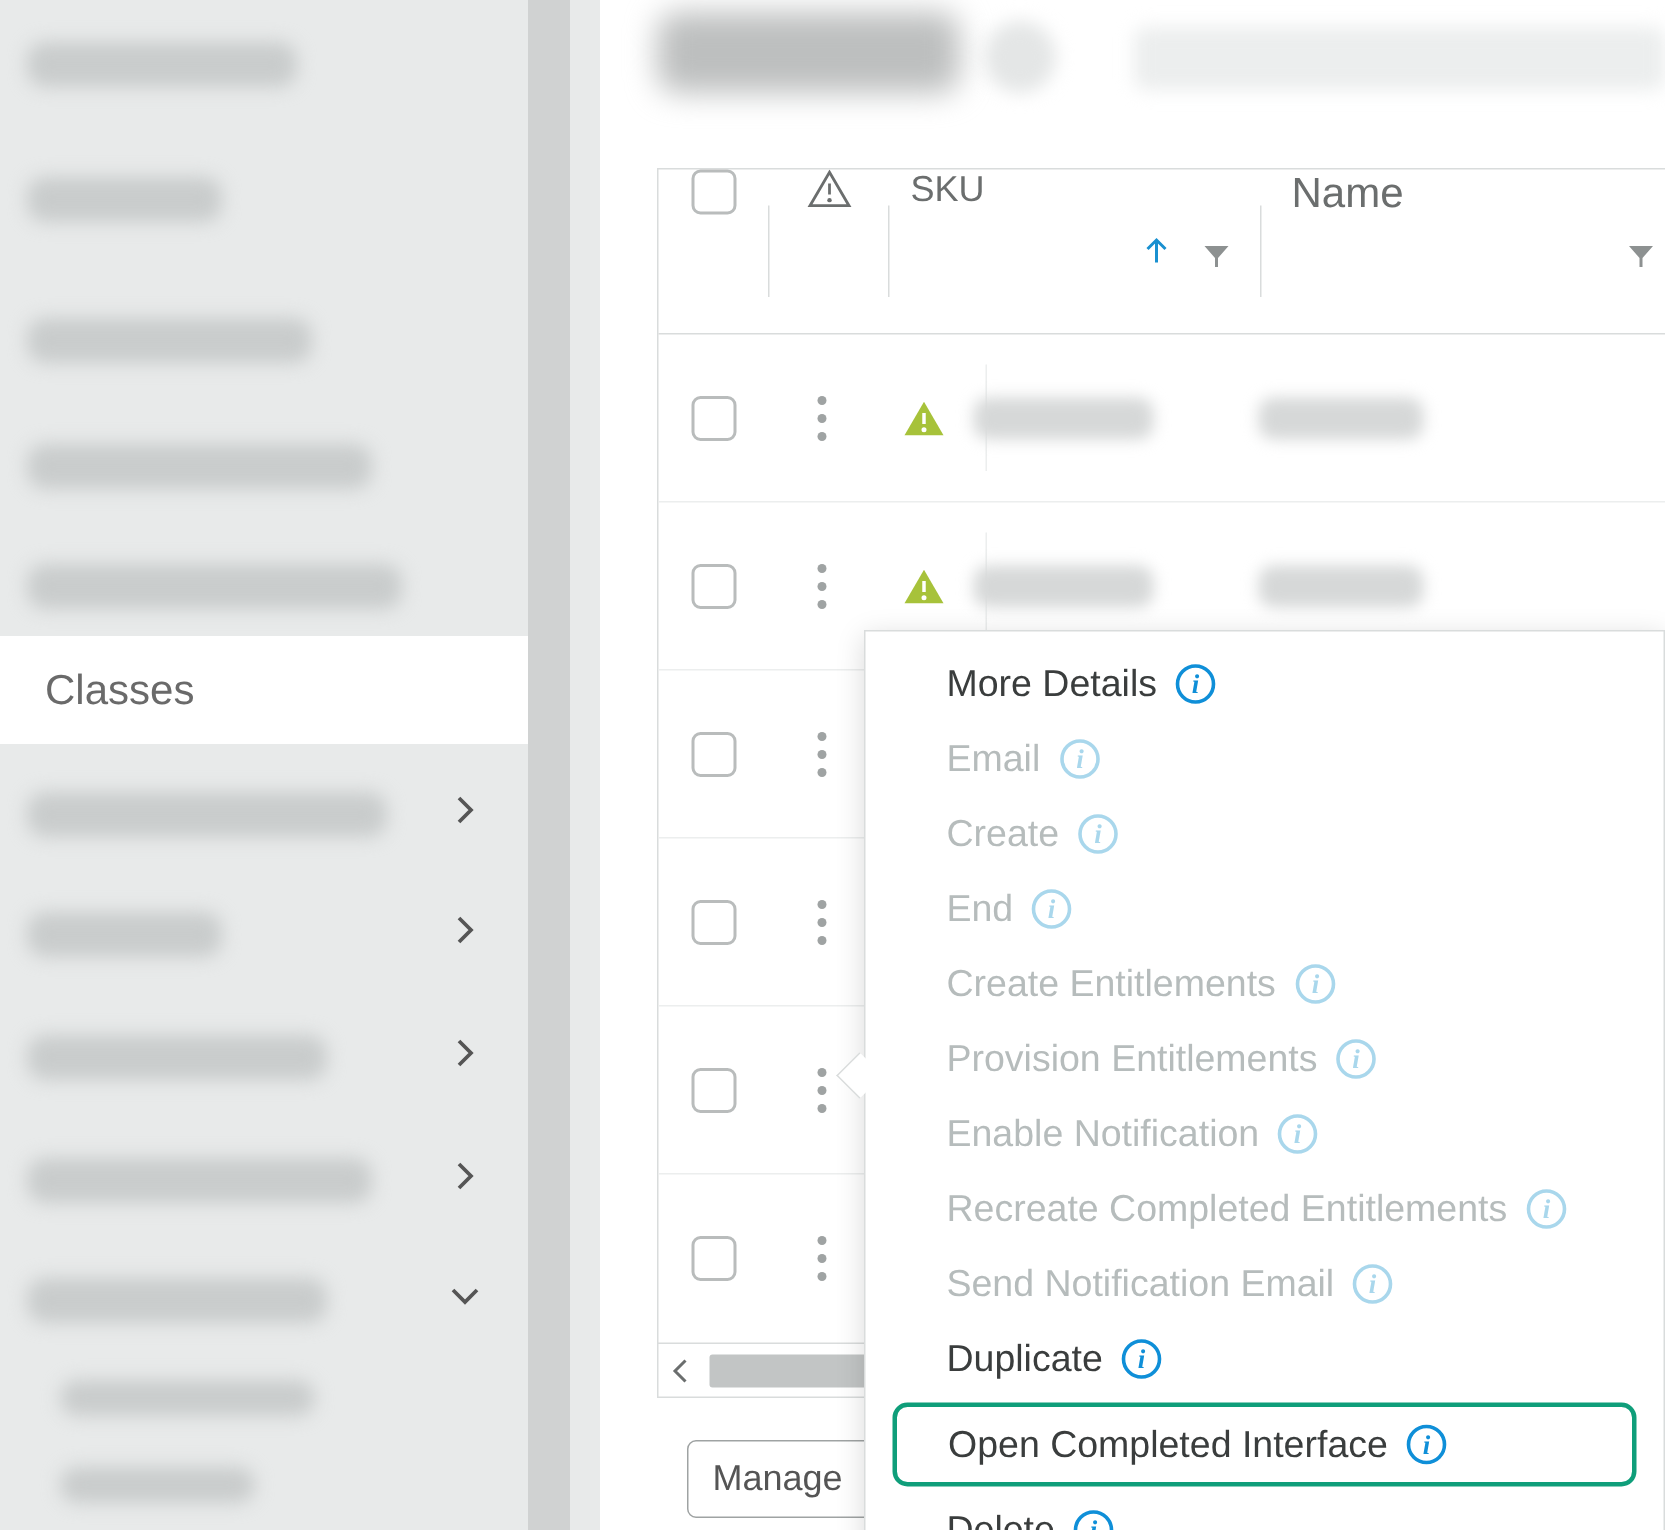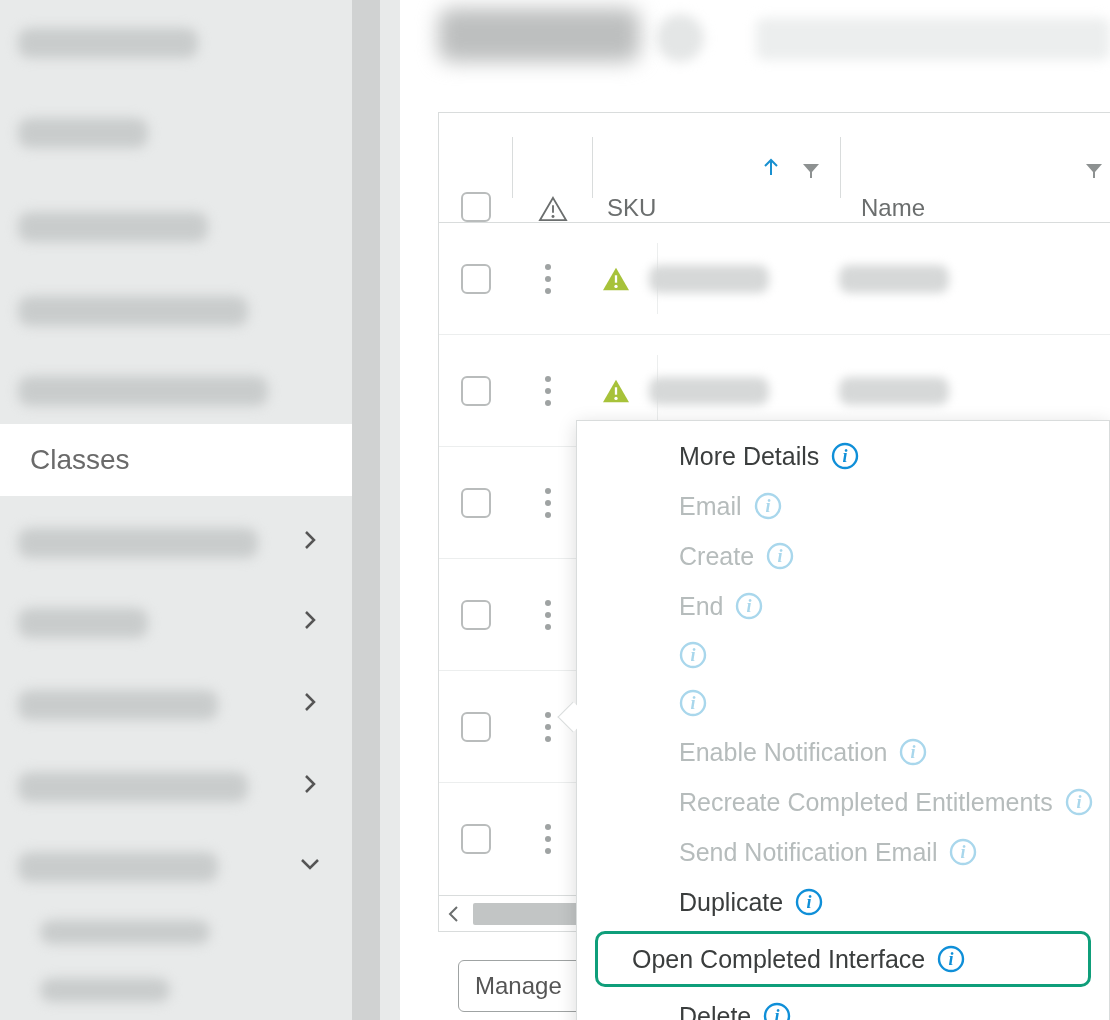--- a/index.html
+++ b/index.html
@@ -53,26 +53,26 @@
     position: absolute; left: 356px; top: 18px; right: 0; height: 42px;
     background: #eceeee; filter: blur(6px); border-radius: 8px;
   }
 
   
   .tbl {
     position: absolute; left: 38px; top: 112px; right: 0; border: 1px solid #d9dcdc;
     border-right: none; background: #fff;
   }
   .thead { height: 110px; display: flex; border-bottom: 1px solid #d9dcdc; }
-  .th { display: flex; align-items: flex-end; justify-content: flex-start; position: relative; }
+  .th { display: flex; align-items: flex-start; justify-content: flex-start; position: relative; }
   .th.sep::after { content: ""; position: absolute; right: 0; top: 24px; bottom: 24px; width: 1px; background: #d9dcdc; }
   .th-check { width: 74px; justify-content: center; }
   .th-warn  { width: 80px; justify-content: center; }
   .th-sku   { width: 248px; padding-left: 14px; font-size: 24px; color: #6b6e6e; }
-  .th-name  { flex: 1; padding-left: 20px; font-size: 24px; color: #6b6e6e; }
+  .th-name  { flex: 1; padding-left: 20px; font-size: 28px; color: #6b6e6e; }
   .sort-up { position: absolute; right: 58px; top: 42px; }
   .filter-ic { position: absolute; right: 20px; top: 48px; }
 
   .chkbox {
     width: 30px; height: 30px; border: 2px solid #b9bcbc; border-radius: 6px; background: #fff;
   }
 
   .row { height: 112px; display: flex; border-bottom: 1px solid #eceeee; position: relative; }
   .row:last-child { border-bottom: none; }
   .rc { display: flex; align-items: center; }
@@ -113,21 +113,20 @@
   }
   .ctx-pointer {
     position: absolute; left: 562px; top: 706px; width: 22px; height: 22px;
     background: #fff; border-left: 1px solid #d9dcdc; border-bottom: 1px solid #d9dcdc;
     transform: rotate(45deg); z-index: 51;
   }
   .ctx-item {
     display: flex; align-items: center; gap: 12px;
     padding: 10px 26px 10px 54px; font-size: 25px; line-height: 1.2;
     white-space: nowrap;
-    margin-left: 48px;
   }
   .ctx-item.enabled { color: #3a3d3d; }
   .ctx-item.disabled { color: #b6bcbc; }
   .ctx-item.highlight {
     border: 3px solid #0f9e7a; border-radius: 10px; margin: 4px 18px; padding: 10px 16px 10px 34px;
   }
   .info-ic { width: 28px; height: 28px; display: inline-flex; }
   .info-ic svg { width: 28px; height: 28px; }
   .info-enabled svg circle { stroke: #0f8fd8; }
   .info-enabled svg text { fill: #0f8fd8; }
@@ -415,28 +414,30 @@
     <div class="ctx-item disabled">
       <span>End</span>
       <span class="info-ic info-disabled">
         <svg viewBox="0 0 28 28">
           <circle cx="14" cy="14" r="12" fill="none" stroke-width="2.4"></circle>
           <text x="14" y="20" text-anchor="middle" font-family="Georgia,serif" font-style="italic" font-size="18" font-weight="bold">i</text>
         </svg>
       </span>
     </div>
     <div class="ctx-item disabled">
-      <span class="info-ic info-disabled">
-        <svg viewBox="0 0 28 28">
-          <circle cx="14" cy="14" r="12" fill="none" stroke-width="2.4"></circle>
-          <text x="14" y="20" text-anchor="middle" font-family="Georgia,serif" font-style="italic" font-size="18" font-weight="bold">i</text>
-        </svg>
-      </span>
-    </div>
-    <div class="ctx-item disabled">
+      <span>Create Entitlements</span>
+      <span class="info-ic info-disabled">
+        <svg viewBox="0 0 28 28">
+          <circle cx="14" cy="14" r="12" fill="none" stroke-width="2.4"></circle>
+          <text x="14" y="20" text-anchor="middle" font-family="Georgia,serif" font-style="italic" font-size="18" font-weight="bold">i</text>
+        </svg>
+      </span>
+    </div>
+    <div class="ctx-item disabled">
+      <span>Provision Entitlements</span>
       <span class="info-ic info-disabled">
         <svg viewBox="0 0 28 28">
           <circle cx="14" cy="14" r="12" fill="none" stroke-width="2.4"></circle>
           <text x="14" y="20" text-anchor="middle" font-family="Georgia,serif" font-style="italic" font-size="18" font-weight="bold">i</text>
         </svg>
       </span>
     </div>
     <div class="ctx-item disabled">
       <span>Enable Notification</span>
       <span class="info-ic info-disabled">

